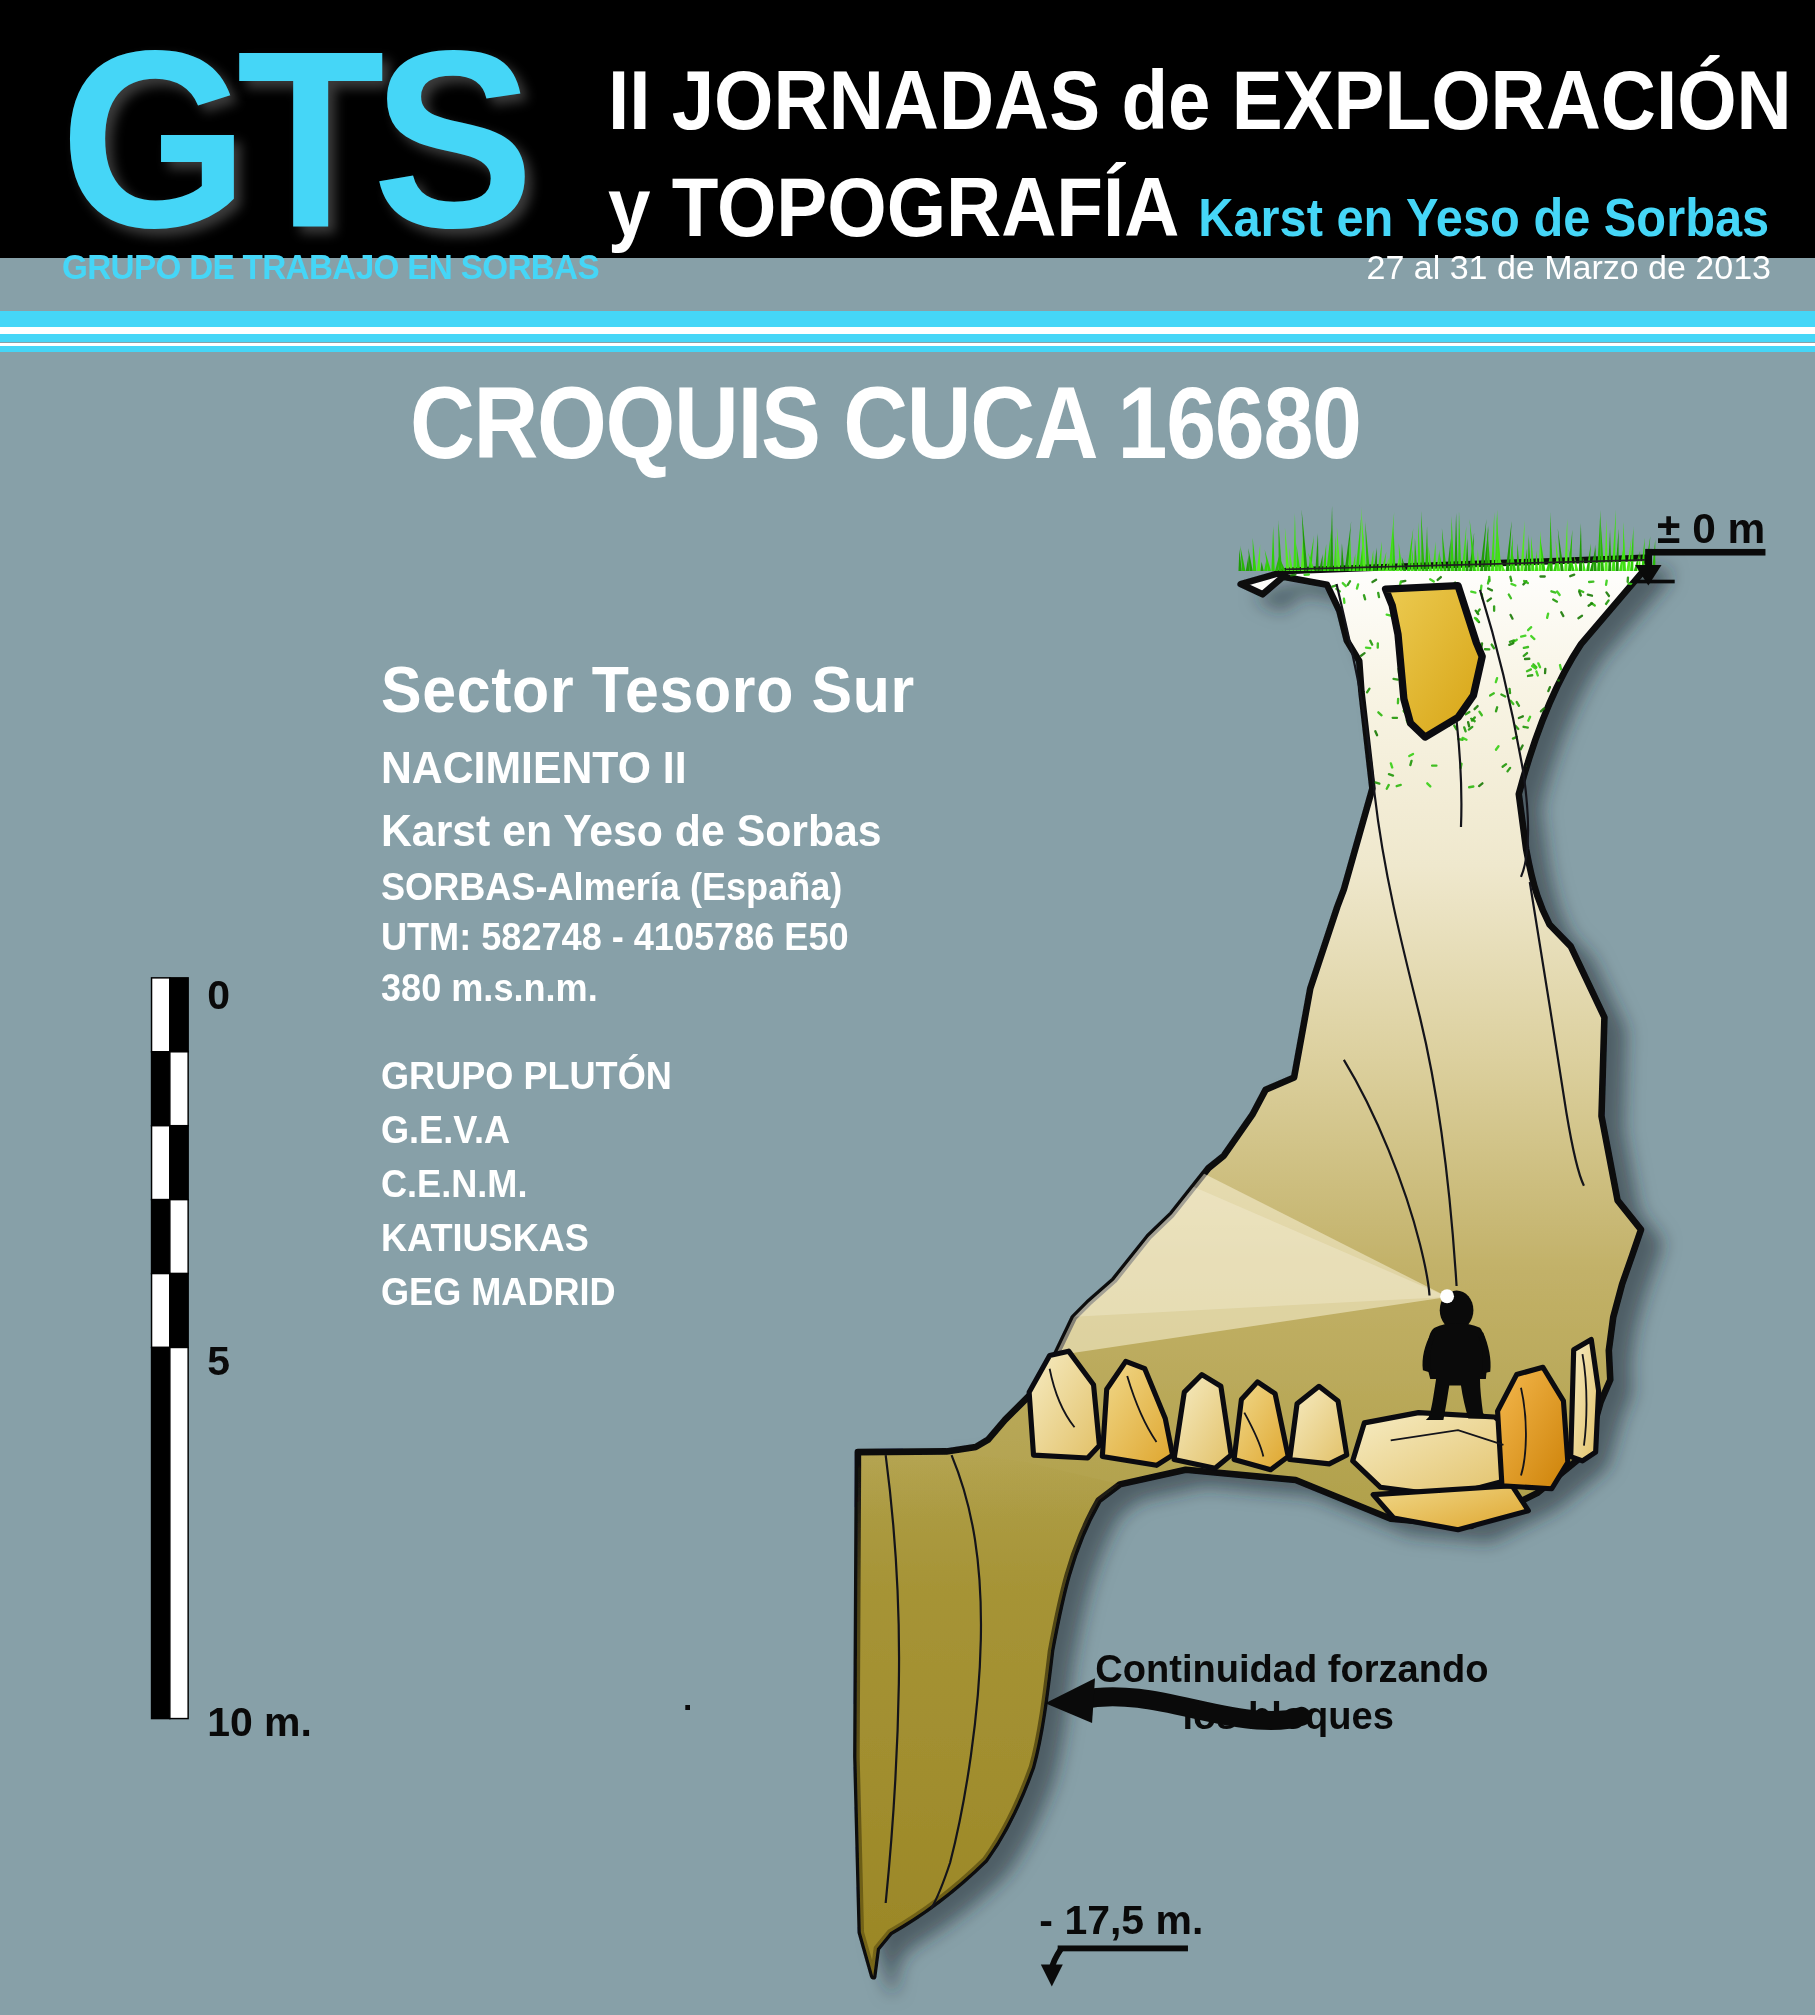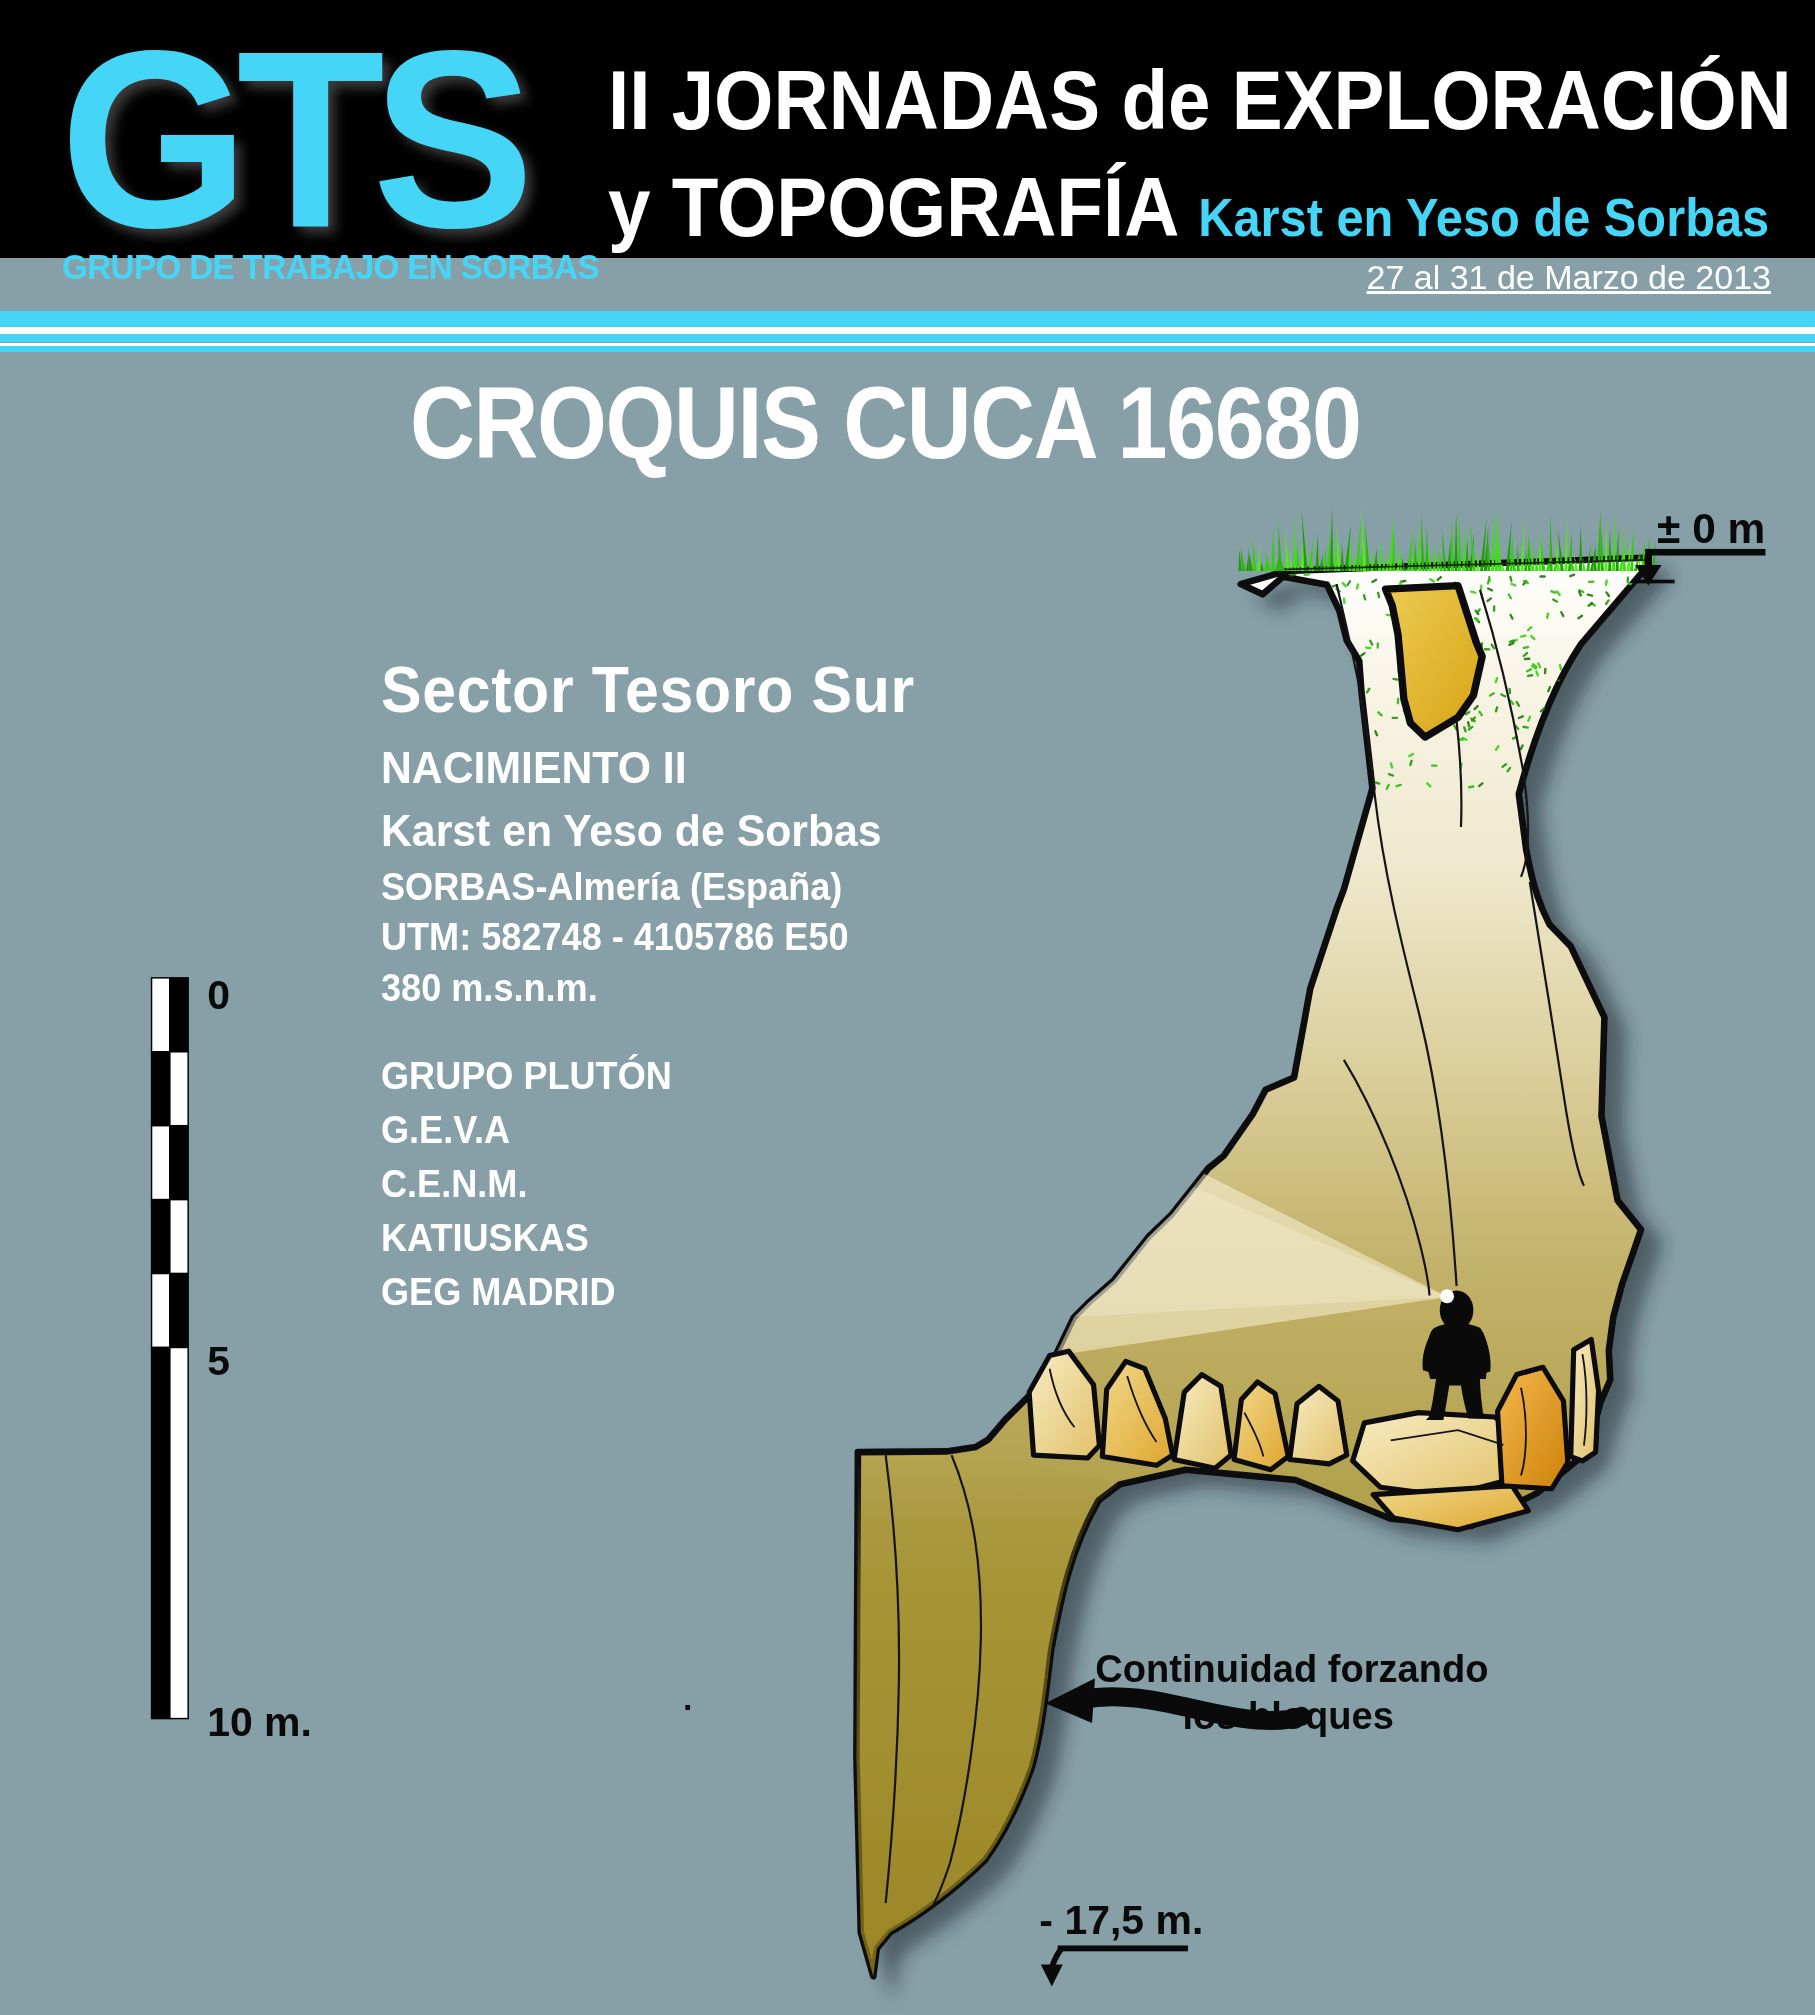--- a/index.html
+++ b/index.html
@@ -33,22 +33,22 @@
     font-size:83px;font-weight:700;color:#fff;white-space:nowrap;
     transform:scaleX(0.92);transform-origin:left top;
   }
   #header-title2{
     position:absolute;left:608px;top:160px;white-space:nowrap;
     transform:scaleX(0.92);transform-origin:left top;
   }
   #header-title2 .t2{font-size:83px;font-weight:700;color:#fff;}
   #header-title2 .t2accent{font-size:53px;font-weight:700;color:#45d6f7;margin-left:20.5px;}
   #header-date{
-    position:absolute;right:45px;top:258px;
-    font-size:34px;color:#fff;white-space:nowrap;text-decoration:underline;
+    position:absolute;right:45px;top:248px;
+    font-size:34px;color:#fff;white-space:nowrap;
   }
   
   #main-title{
     position:absolute;left:410px;top:365px;
     font-size:102px;font-weight:700;color:#fff;white-space:nowrap;
     transform:scaleX(0.88);transform-origin:left top;letter-spacing:-1.5px;
   }
   #info-block{position:absolute;left:381px;top:653px;color:#fff;
     transform:scaleX(0.95);transform-origin:left top;}
   #info-block .l1{font-size:64px;font-weight:700;margin:0 0 14.6px 0;letter-spacing:0.7px;}

